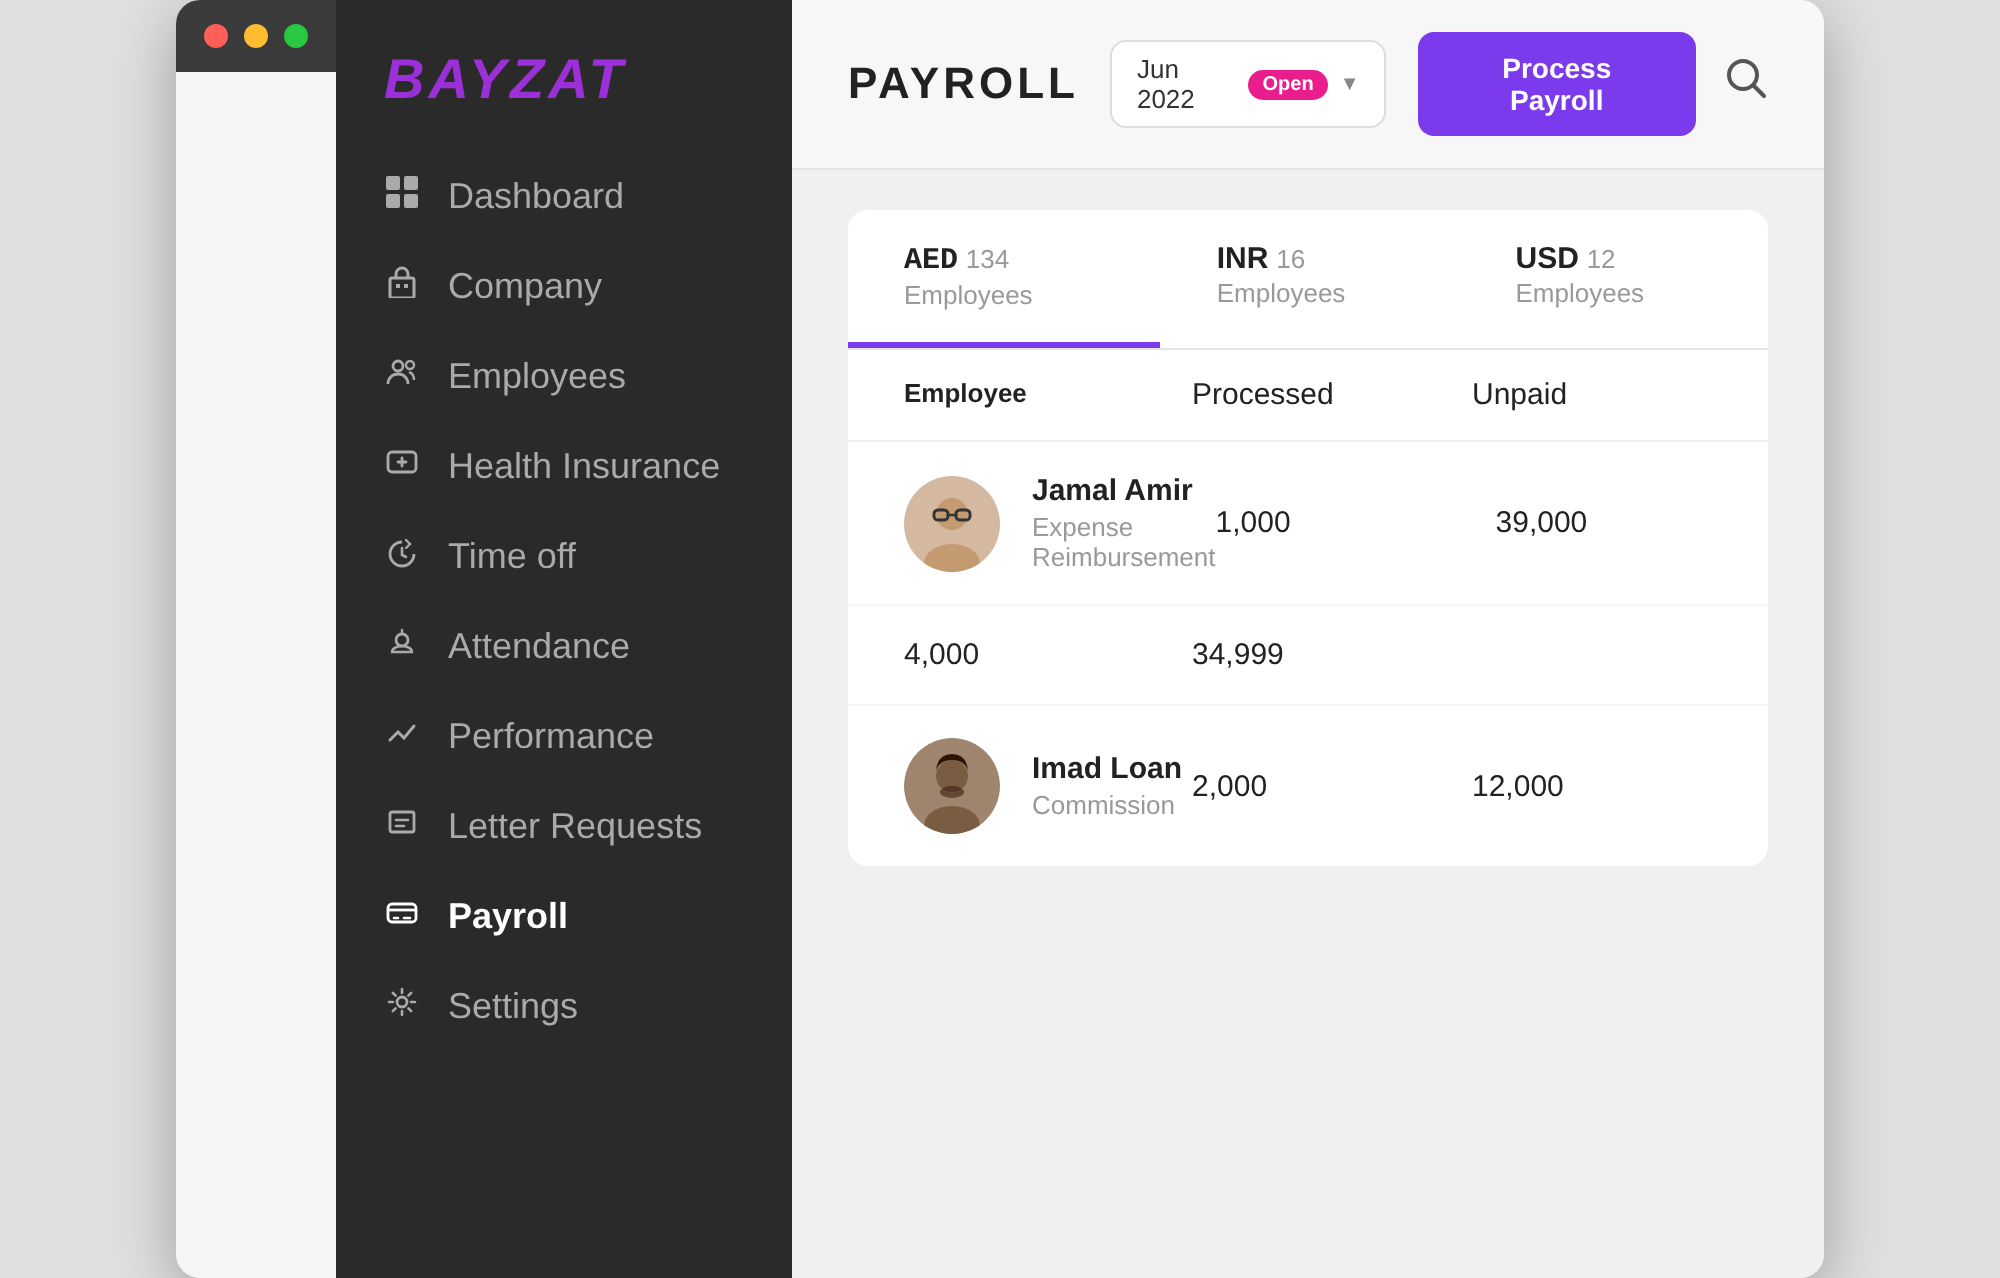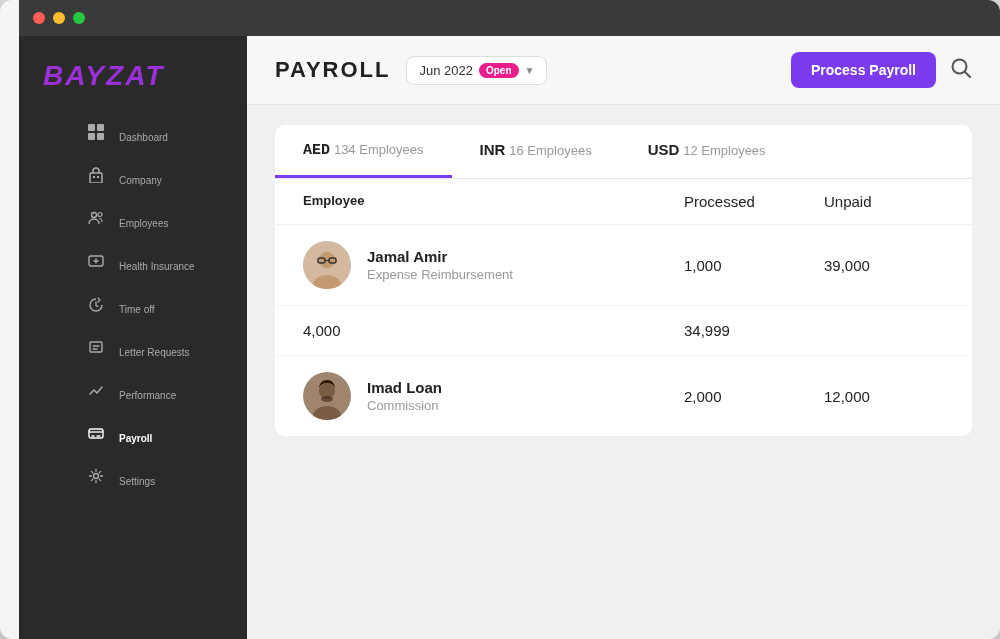--- a/index.html
+++ b/index.html
@@ -5,29 +5,28 @@
     * { margin: 0; padding: 0; box-sizing: border-box; }
     body {
       font-family: -apple-system, BlinkMacSystemFont, 'Segoe UI', sans-serif;
       background: #e0e0e0;
       display: flex;
       align-items: center;
       justify-content: center;
       min-height: 100vh;
     }
     .window {
-      width: 1000px;
+      width: 824px;
       height: 639px;
       background: #f5f5f5;
       border-radius: 12px;
       overflow: hidden;
       box-shadow: 0 8px 32px rgba(0,0,0,0.3);
       display: flex;
-      flex-direction: column;
-      padding-left: 19px;
+      flex-direction: row;
     }
     .titlebar {
       background: #3a3a3a;
       height: 36px;
       display: flex;
       align-items: center;
       padding: 0 14px;
       gap: 8px;
       flex-shrink: 0;
     }
@@ -61,29 +60,28 @@
       color: #9b30d9;
       letter-spacing: 2px;
       font-style: italic;
     }
     .nav-list {
       list-style: none;
       padding: 0 0 0 0;
     }
     .nav-item {
       display: flex;
-      align-items: flex-end;
+      align-items: flex-start;
       gap: 14px;
       padding: 12px 24px;
       color: #aaa;
-      font-size: 10px;
+      font-size: 18px;
       cursor: pointer;
       border-radius: 0;
       transition: background 0.15s;
-      margin-left: 44px;
     }
     .nav-item.active {
       color: #fff;
       font-weight: 600;
     }
     .nav-icon {
       width: 18px;
       text-align: center;
       font-size: 15px;
       flex-shrink: 0;
@@ -338,38 +336,48 @@
           <span class="nav-icon">
             <svg width="16" height="16" viewBox="0 0 16 16" fill="none">
               <path d="M8 3c-3.3 0-6 2.7-6 6s2.7 6 6 6 6-2.7 6-6" stroke="#aaa" stroke-width="1.4" fill="none"></path>
               <path d="M10 2l2 2-2 2" stroke="#aaa" stroke-width="1.2" fill="none" stroke-linecap="round"></path>
               <path d="M8 6v3.5l2 1" stroke="#aaa" stroke-width="1.3" stroke-linecap="round" fill="none"></path>
             </svg>
           </span>
           <span>Time off</span>
         </li>
 
+        <li class="nav-item">
+          <span class="nav-icon">
+            <svg width="16" height="16" viewBox="0 0 16 16" fill="none">
+              <circle cx="8" cy="7" r="3" stroke="#aaa" stroke-width="1.4" fill="none"></circle>
+              <path d="M8 10c-3 0-5 1.5-5 3h10c0-1.5-2-3-5-3z" stroke="#aaa" stroke-width="1.2" fill="none"></path>
+              <path d="M8 4V2" stroke="#aaa" stroke-width="1.2" stroke-linecap="round"></path>
+            </svg>
+          </span>
+          <span>Attendance</span>
+        </li>
+
+        <li class="nav-item">
+          <span class="nav-icon">
+            <svg width="16" height="16" viewBox="0 0 16 16" fill="none">
+              <path d="M2 12l4-4 3 3 5-6" stroke="#aaa" stroke-width="1.5" stroke-linecap="round" fill="none"></path>
+            </svg>
+          </span>
+          <span>Performance</span>
+        </li>
 
         <li class="nav-item">
           <span class="nav-icon">
             <svg width="16" height="16" viewBox="0 0 16 16" fill="none">
               <rect x="2" y="3" width="12" height="10" rx="1" stroke="#aaa" stroke-width="1.4" fill="none"></rect>
               <path d="M5 7h6M5 10h4" stroke="#aaa" stroke-width="1.3" stroke-linecap="round"></path>
             </svg>
           </span>
           <span>Letter Requests</span>
-        </li>
-
-        <li class="nav-item">
-          <span class="nav-icon">
-            <svg width="16" height="16" viewBox="0 0 16 16" fill="none">
-              <path d="M2 12l4-4 3 3 5-6" stroke="#aaa" stroke-width="1.5" stroke-linecap="round" fill="none"></path>
-            </svg>
-          </span>
-          <span>Performance</span>
         </li>
 
         <li class="nav-item active">
           <span class="nav-icon">
             <svg width="16" height="16" viewBox="0 0 16 16" fill="none">
               <rect x="1" y="4" width="14" height="9" rx="2" stroke="#fff" stroke-width="1.4" fill="none"></rect>
               <path d="M1 7h14" stroke="#fff" stroke-width="1.4"></path>
               <path d="M4 11h2M9 11h3" stroke="#fff" stroke-width="1.3" stroke-linecap="round"></path>
             </svg>
           </span>

